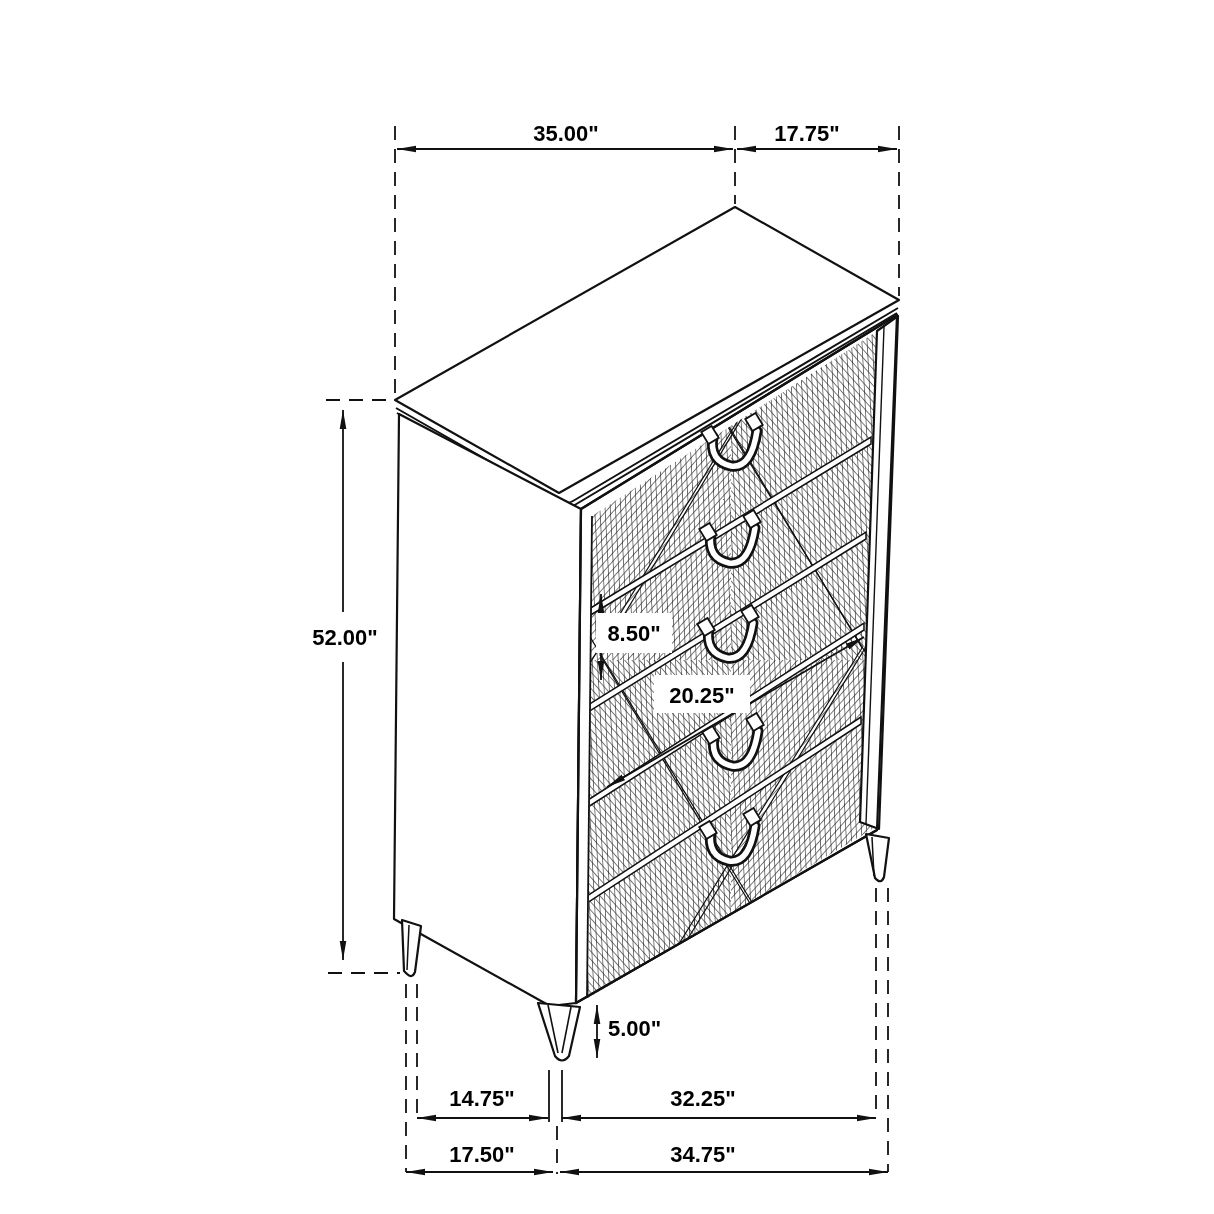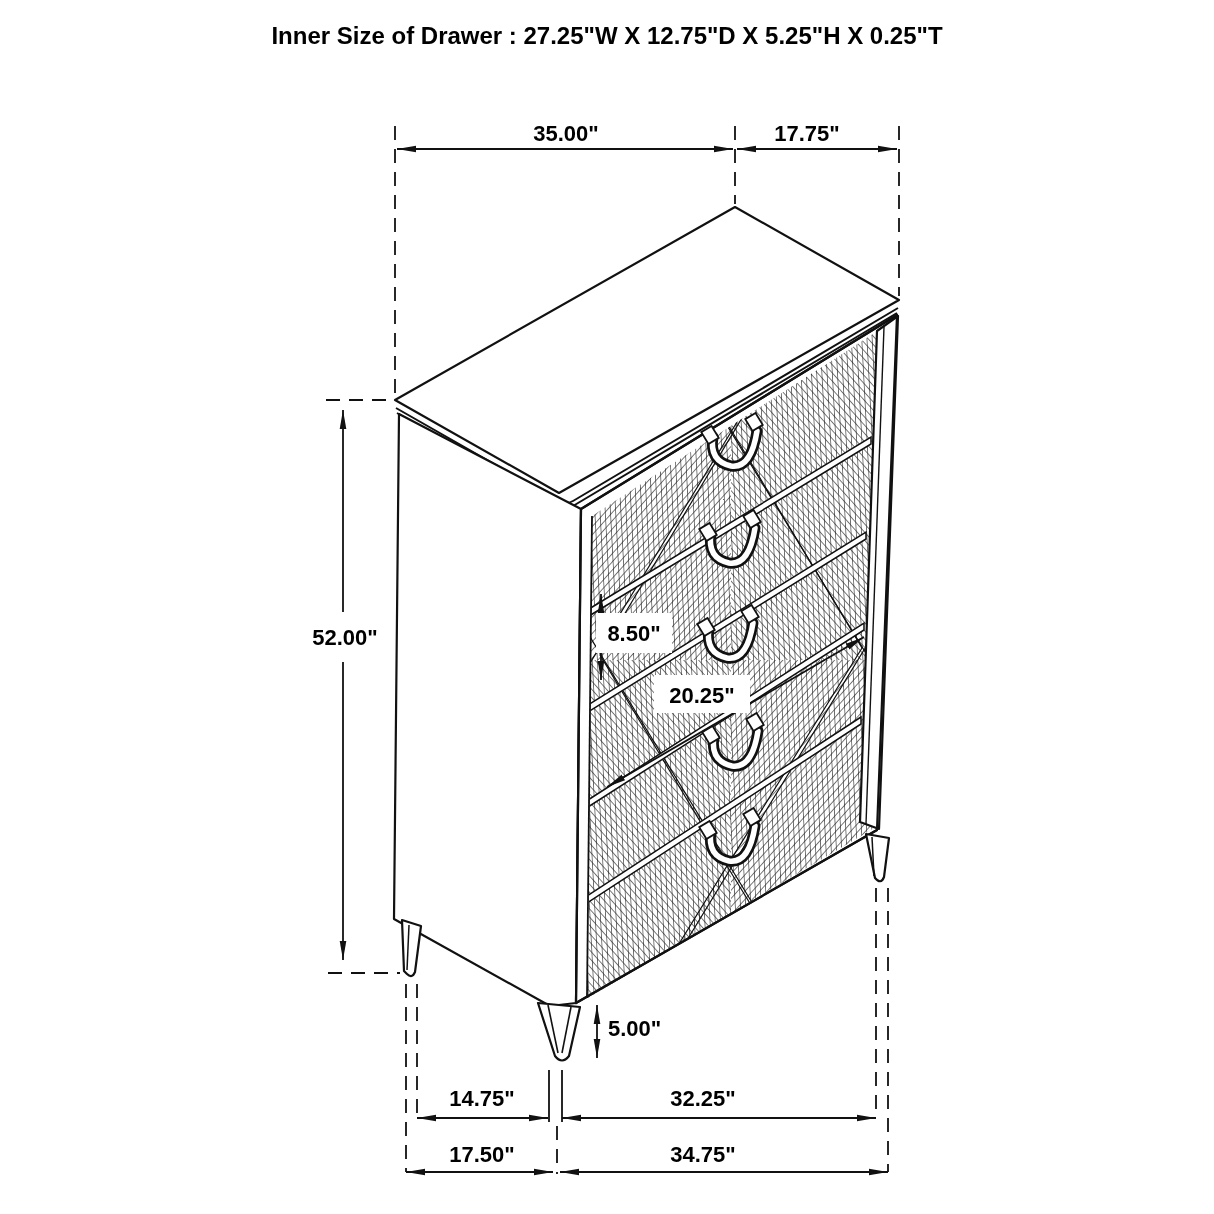--- a/index.html
+++ b/index.html
@@ -14,21 +14,20 @@
   .dimline{stroke:#111;stroke-width:1.8;fill:none;}
   .ext{stroke:#111;stroke-width:1.8;fill:none;stroke-dasharray:14 9;}
   .solidext{stroke:#111;stroke-width:1.8;fill:none;}
   .sep{fill:#ffffff;stroke:#111;stroke-width:1.5;}
   .labelbox{fill:#ffffff;}
 </style>
 </head>
 <body>
 
 <div class="stage">
-  <div class="title">Inner Size of Drawer : 27.25"W X 12.75"D X 5.25"H X 0.25"T</div>
 
   <svg width="1214" height="1214" viewBox="0 0 1214 1214">
     <defs>
       <marker id="arr" viewBox="0 0 20 9" refX="19" refY="4.5" markerWidth="20" markerHeight="9" markerUnits="userSpaceOnUse" orient="auto-start-reverse">
         <path d="M19,4.5 L0,1.2 L0,7.8 Z" fill="#111"></path>
       </marker>
       <pattern id="pA" width="5.5" height="5.5" patternUnits="userSpaceOnUse" patternTransform="rotate(42)">
         <line x1="0" y1="0" x2="0" y2="5.5" stroke="#222" stroke-width="1.2"></line>
       </pattern>
       <pattern id="pB" width="5.5" height="5.5" patternUnits="userSpaceOnUse" patternTransform="rotate(-42)">

